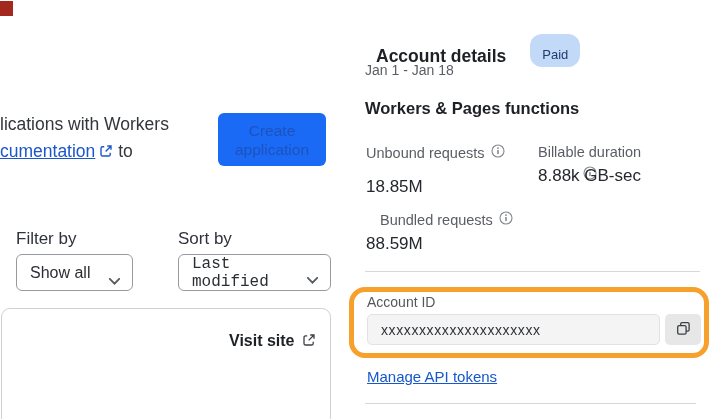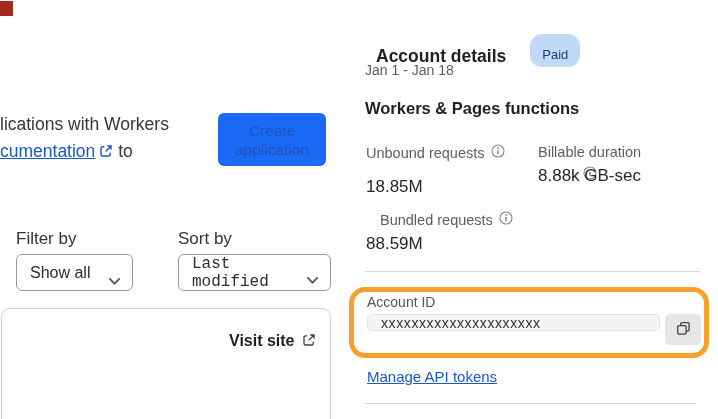--- a/index.html
+++ b/index.html
@@ -54,21 +54,21 @@
   .s3l { left:380px; top:211px; } .s3v { left:366px; top:234px; }
 
   .divider { position:absolute; height:1px; background:#d8d8d8; }
   .div1 { left:365px; top:271px; width:335px; }
   .div2 { left:365px; top:403px; width:331px; }
 
   .highlight-ring { position:absolute; left:349px; top:287px; width:360px; height:71px;
                     box-sizing:border-box; border:5px solid #f7a02c; border-radius:16px;
                     pointer-events:none; }
   .acctid-label { position:absolute; left:367px; top:294px; font-size:14px; color:#54575c; }
-  .acctid-input { position:absolute; left:367px; top:314px; width:293px; height:17px;
+  .acctid-input { position:absolute; left:367px; top:314px; width:293px; height:31px;
                   box-sizing:border-box; background:#f4f4f4; border:1px solid #e2e2e2;
                   border-radius:5px; padding:0 10px 0 13px; font-size:14px; letter-spacing:0.6px;
                   color:#303338; font-family:"Liberation Sans", sans-serif; }
   .copy-btn { position:absolute; left:665px; top:314px; width:36px; height:31px;
               background:#e7e7e7; border:none; border-radius:5px; cursor:pointer;
               display:flex; align-items:center; justify-content:center; }
   .manage-link { position:absolute; left:367px; top:368px; font-size:15px;
                  color:#1757cb; text-decoration:underline; cursor:pointer; }
 </style>
 </head>

